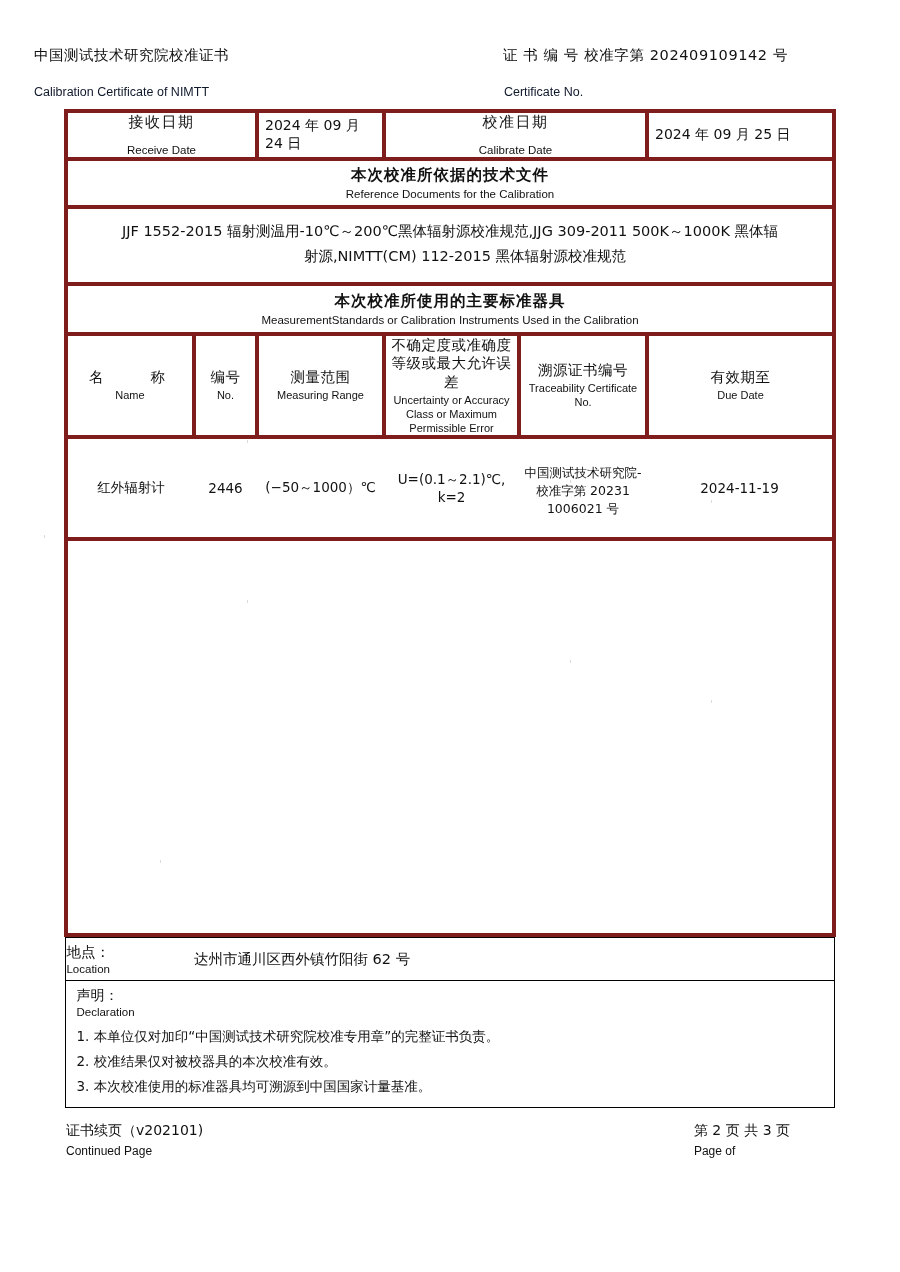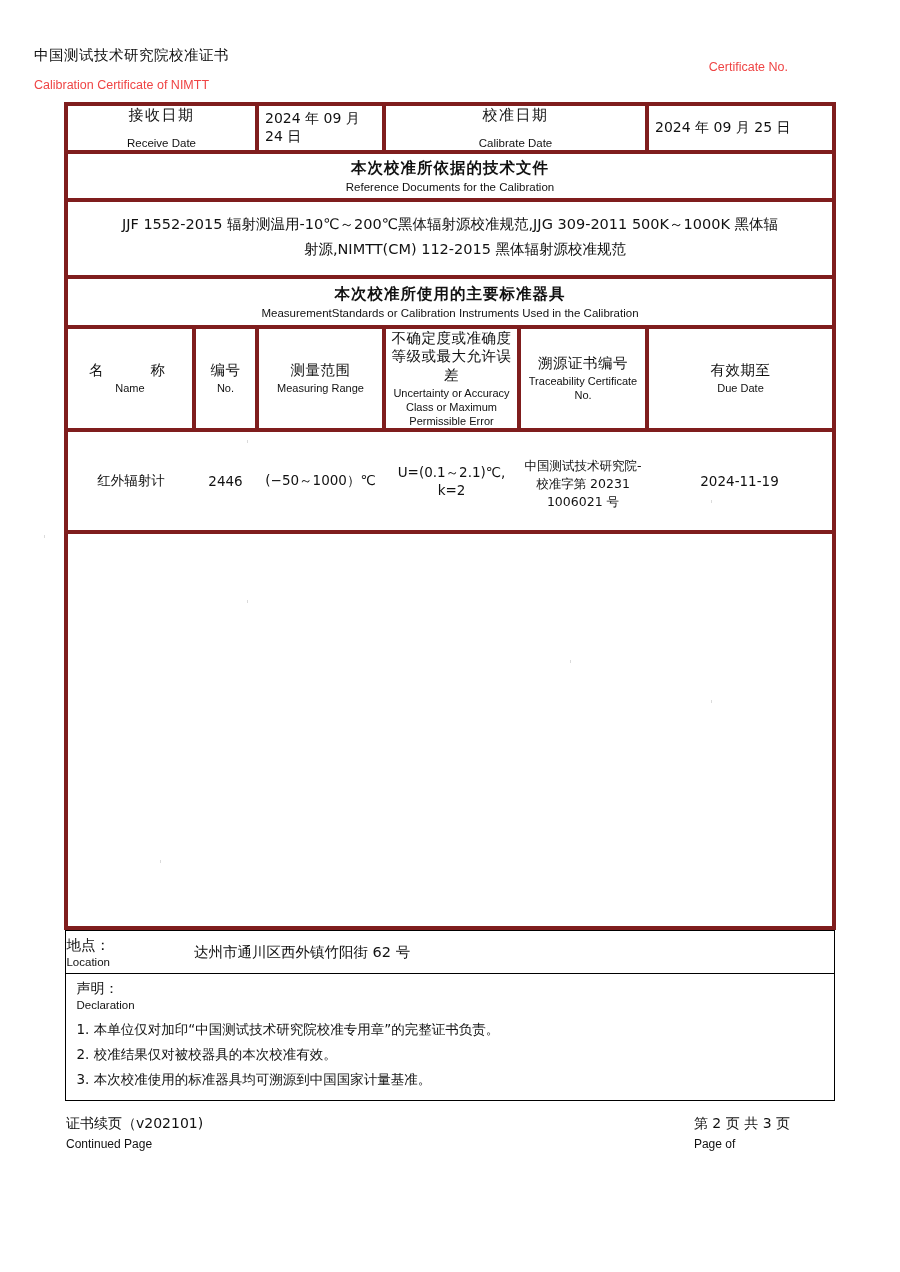--- a/index.html
+++ b/index.html
@@ -34,22 +34,22 @@
     line-height: 1.25;
   }
   .hdr-cn {
     font-size: 14.5px;
     font-family: "DejaVu Sans", sans-serif;
     letter-spacing: .5px;
     white-space: nowrap;
   }
   .hdr-en {
     font-size: 12.5px;
-    color: #ef4444;
-    margin-top: 14px;
+    color: #0f172a;
+    margin-top: 21px;
     white-space: nowrap;
   }
   .header-right {
     text-align: left;
     margin-right: 78px;
   }
   .hdr-cn.right {
     letter-spacing: .6px;
   }
   .hdr-en.right {
@@ -228,20 +228,21 @@
     <div class="dotline" style="left:44px; top:535px; height:40px;"></div>
     <div class="dotline" style="left:160px; top:860px; height:40px;"></div>
   </div>
 
   <div class="header">
     <div class="header-left">
       <div class="hdr-cn">中国测试技术研究院校准证书</div>
       <div class="hdr-en">Calibration Certificate of NIMTT</div>
     </div>
     <div class="header-right">
+      <div class="hdr-cn right">证 书 编 号   校准字第 202409109142 号</div>
       <div class="hdr-en right">Certificate No.</div>
     </div>
   </div>
 
   <table class="main">
     <colgroup>
       <col style="width:128px">
       <col style="width:63px">
       <col style="width:72px">
       <col style="width:55px">

